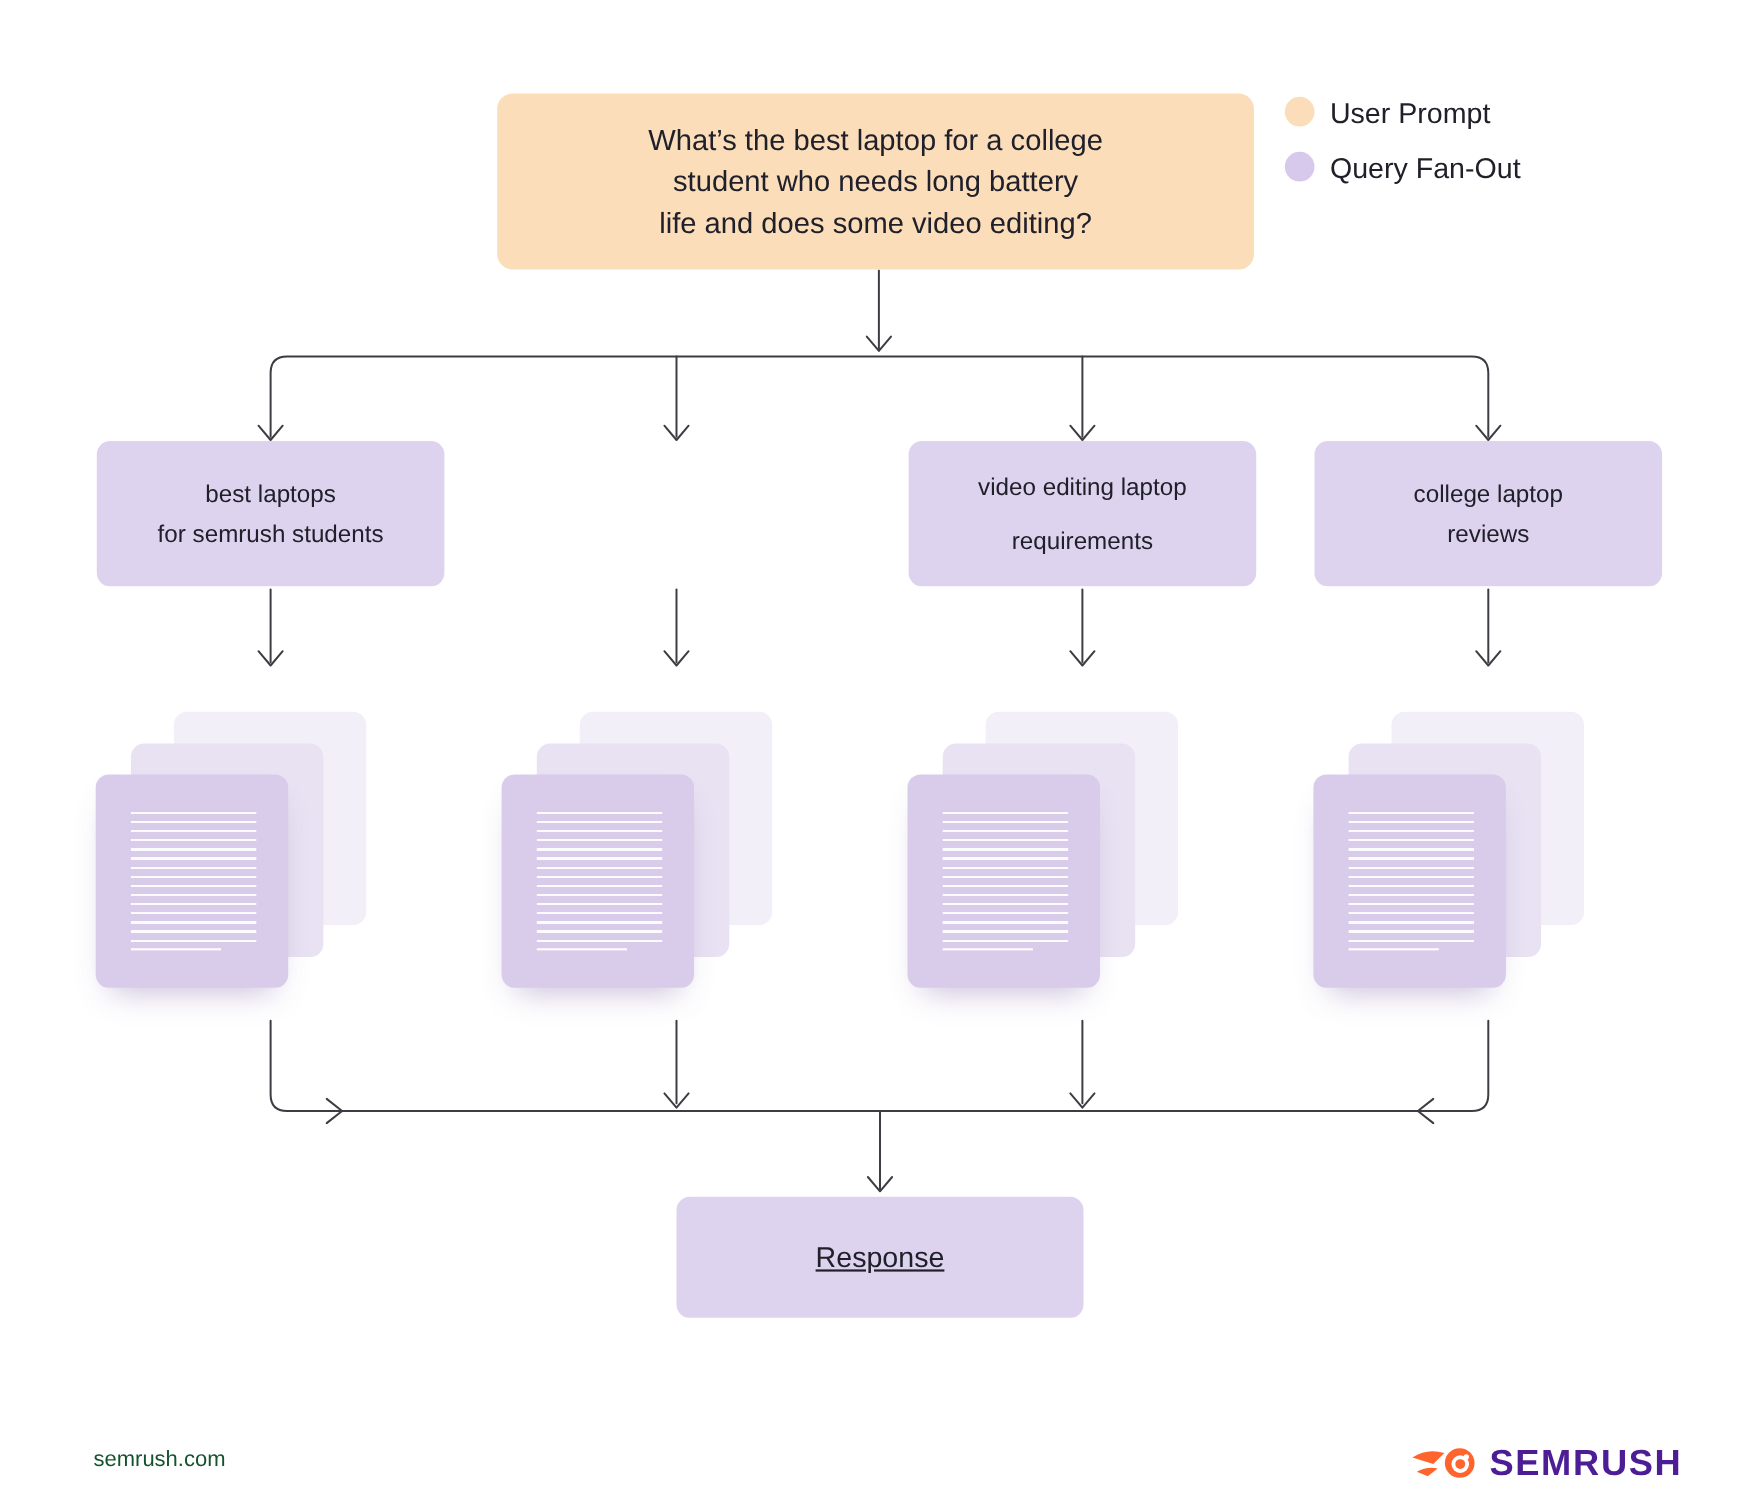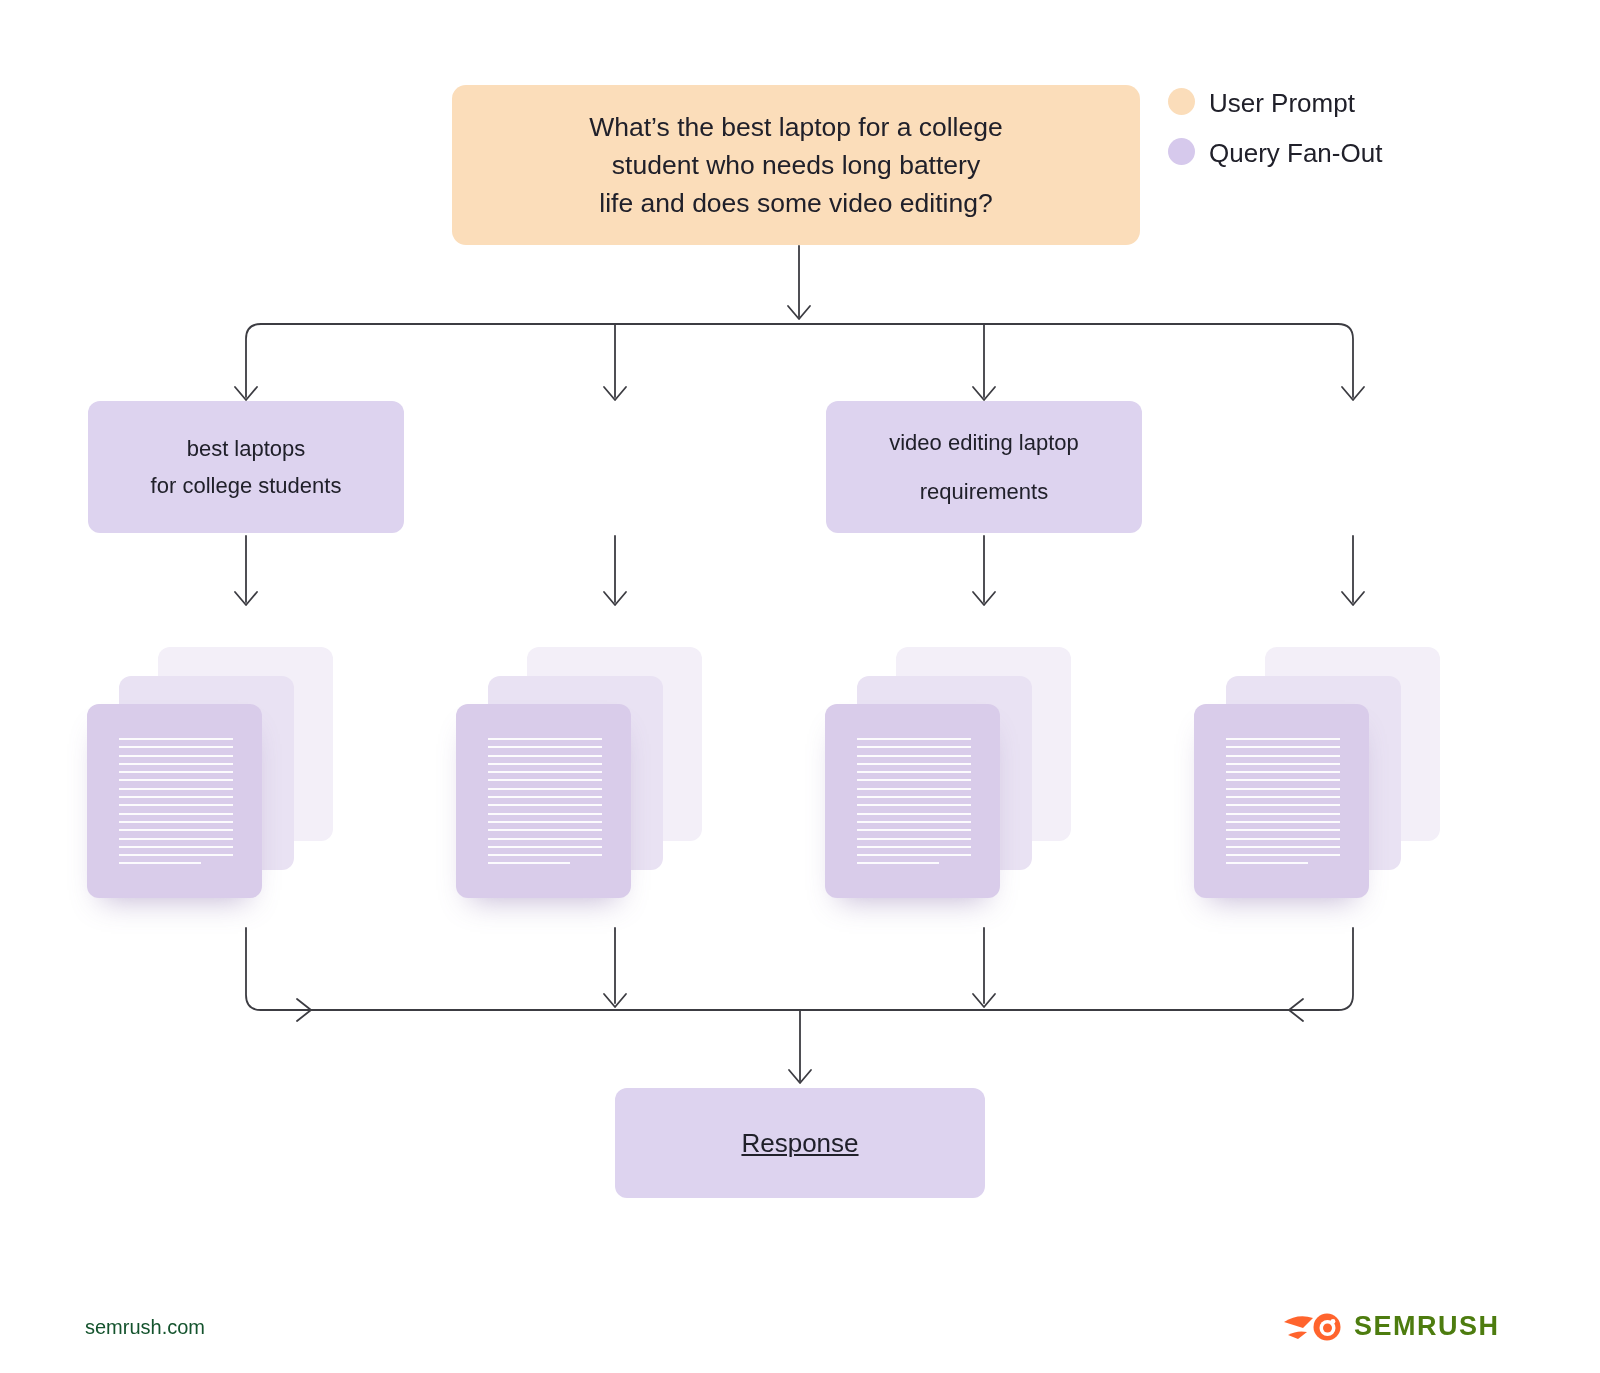--- a/index.html
+++ b/index.html
@@ -121,24 +121,24 @@
     color: #14532d;
   }
   .brand {
     position: absolute;
     left: 1283px; top: 1311px;
     display: flex;
     align-items: center;
     gap: 9px;
   }
   .brand-text {
-    font-size: 27px;
+    font-size: 33px;
     font-weight: 800;
     letter-spacing: 1.5px;
-    color: #4d7c0f;
+    color: #4c1d95;
   }
 </style>
 </head>
 <body>
 
 <div class="canvas">
 
   <svg class="connectors" viewBox="0 0 1600 1373" xmlns="http://www.w3.org/2000/svg" aria-hidden="true">
 
     <path d="M799 246 V317"></path>
@@ -183,25 +183,29 @@
       <span>User Prompt</span>
     </div>
     <div class="legend-row">
       <span class="legend-dot dot-query"></span>
       <span>Query Fan-Out</span>
     </div>
   </div>
 
   <div class="node query-box q1">
     <span>best laptops</span>
-    <span>for college students</span>
+    <span>for semrush students</span>
   </div>
   <div class="node query-box q3">
     <span>video editing laptop</span>
     <span>requirements</span>
+  </div>
+  <div class="node query-box q4">
+    <span>college laptop</span>
+    <span>reviews</span>
   </div>
 
   <div class="doc-stack s1">
     <div class="sheet sheet-back"></div>
     <div class="sheet sheet-middle"></div>
     <div class="sheet sheet-front">
       <div class="doc-lines"></div>
       <div class="doc-line-short"></div>
     </div>
   </div>

